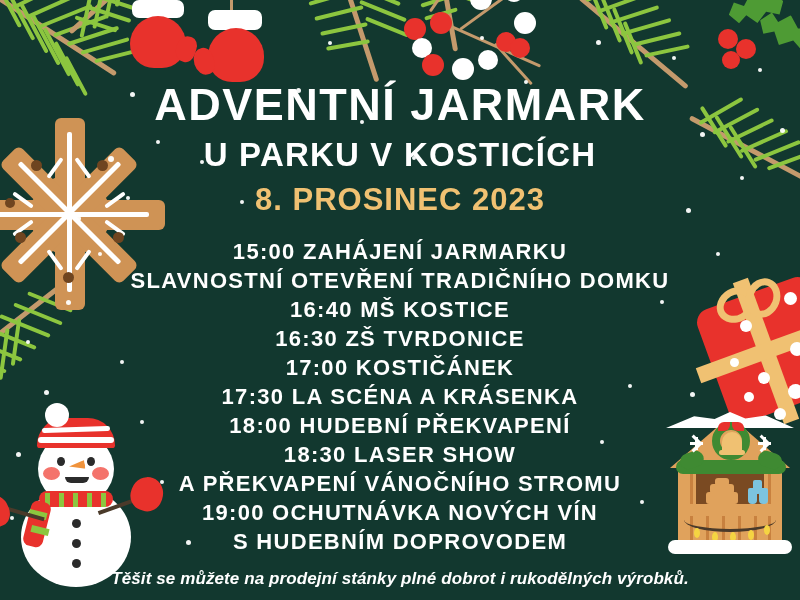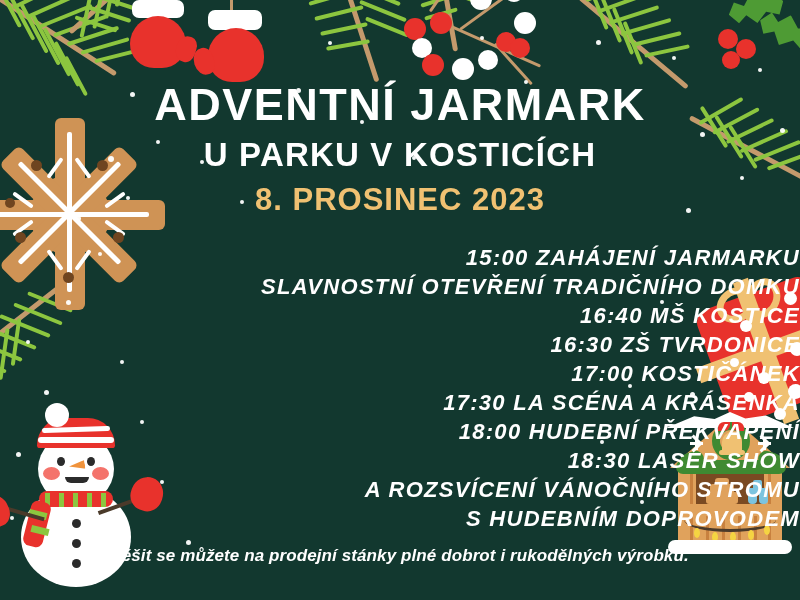--- a/index.html
+++ b/index.html
@@ -50,24 +50,23 @@
     color:#f0c172;
     font-size:31px;
     font-weight:bold;
     letter-spacing:1px;
     line-height:1;
     margin-top:13px;
     text-align:center;
     white-space:nowrap;
   }
   #program {
-    margin-top:28px;
-    display:flex; flex-direction:column; align-items:flex-end;
+    margin-top:22px;
+    display:flex; flex-direction:column; align-items:center;
     width:100%;
-    font-style:italic;
   }
   .pline {
     color:#ffffff;
     font-size:22px;
     font-weight:bold;
     letter-spacing:1.3px;
     line-height:1.32;
     text-align:center;
     white-space:nowrap;
   }
@@ -477,20 +476,21 @@
 
     <div id="program">
       <div class="pline">15:00 ZAHÁJENÍ JARMARKU</div>
       <div class="pline">SLAVNOSTNÍ OTEVŘENÍ TRADIČNÍHO DOMKU</div>
       <div class="pline">16:40 MŠ KOSTICE</div>
       <div class="pline">16:30 ZŠ TVRDONICE</div>
       <div class="pline">17:00 KOSTIČÁNEK</div>
       <div class="pline">17:30 LA SCÉNA A KRÁSENKA</div>
       <div class="pline">18:00 HUDEBNÍ PŘEKVAPENÍ</div>
       <div class="pline">18:30 LASER SHOW</div>
-      <div class="pline">A ROZSVÍCENÍ VÁNOČNÍHO STROMU</div>
+      <div class="pline">A PŘEKVAPENÍ VÁNOČNÍHO STROMU</div>
+      <div class="pline">19:00 OCHUTNÁVKA NOVÝCH VÍN</div>
       <div class="pline">S HUDEBNÍM DOPROVODEM</div>
     </div>
 
     <div class="footer">Těšit se můžete na prodejní stánky plné dobrot i rukodělných výrobků.</div>
   </div>
 
 </div>
 
 </body></html>

